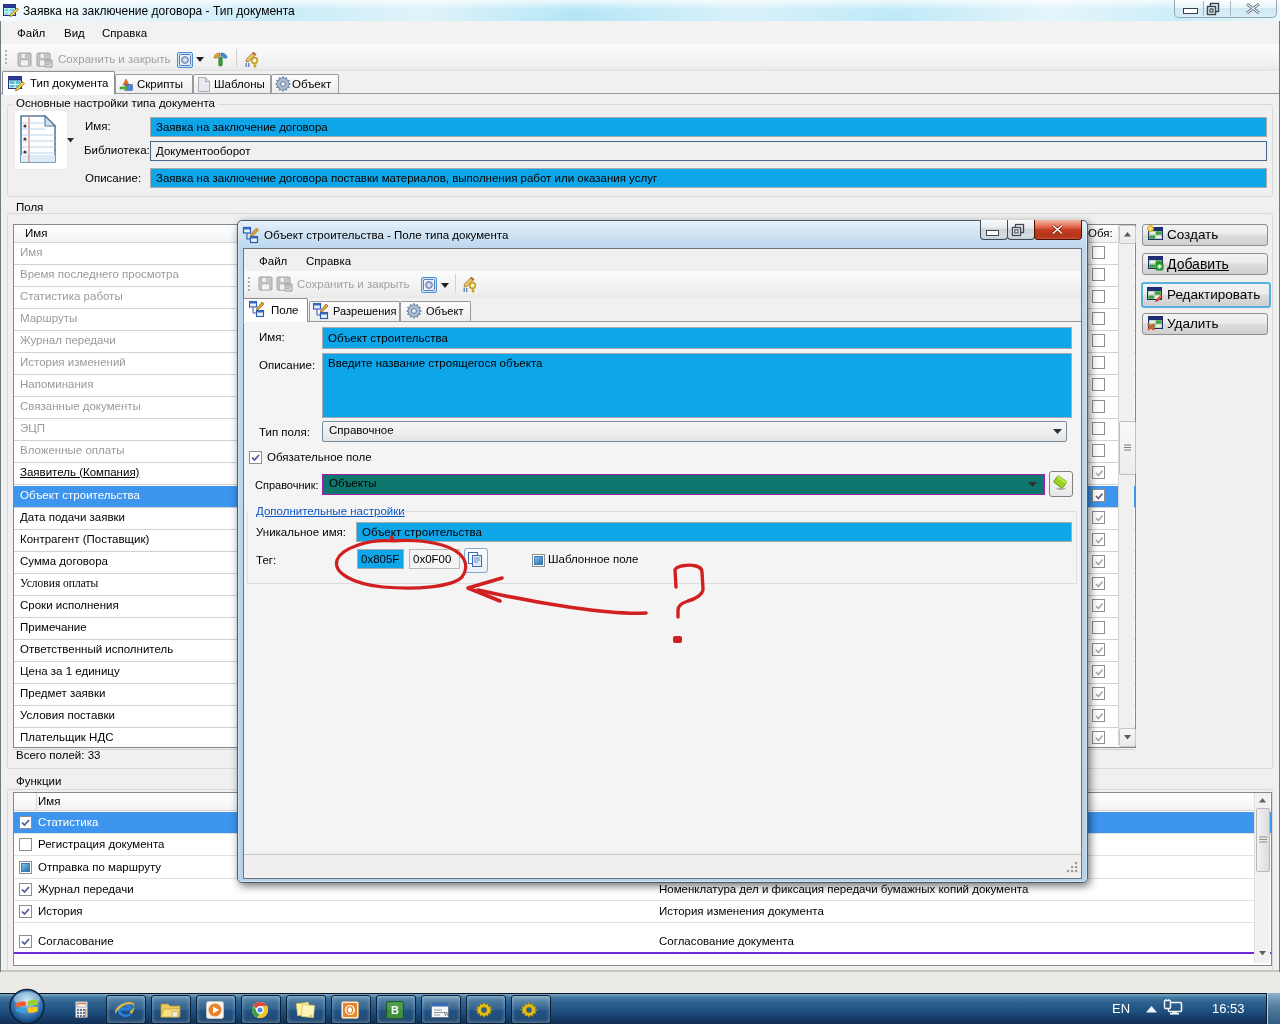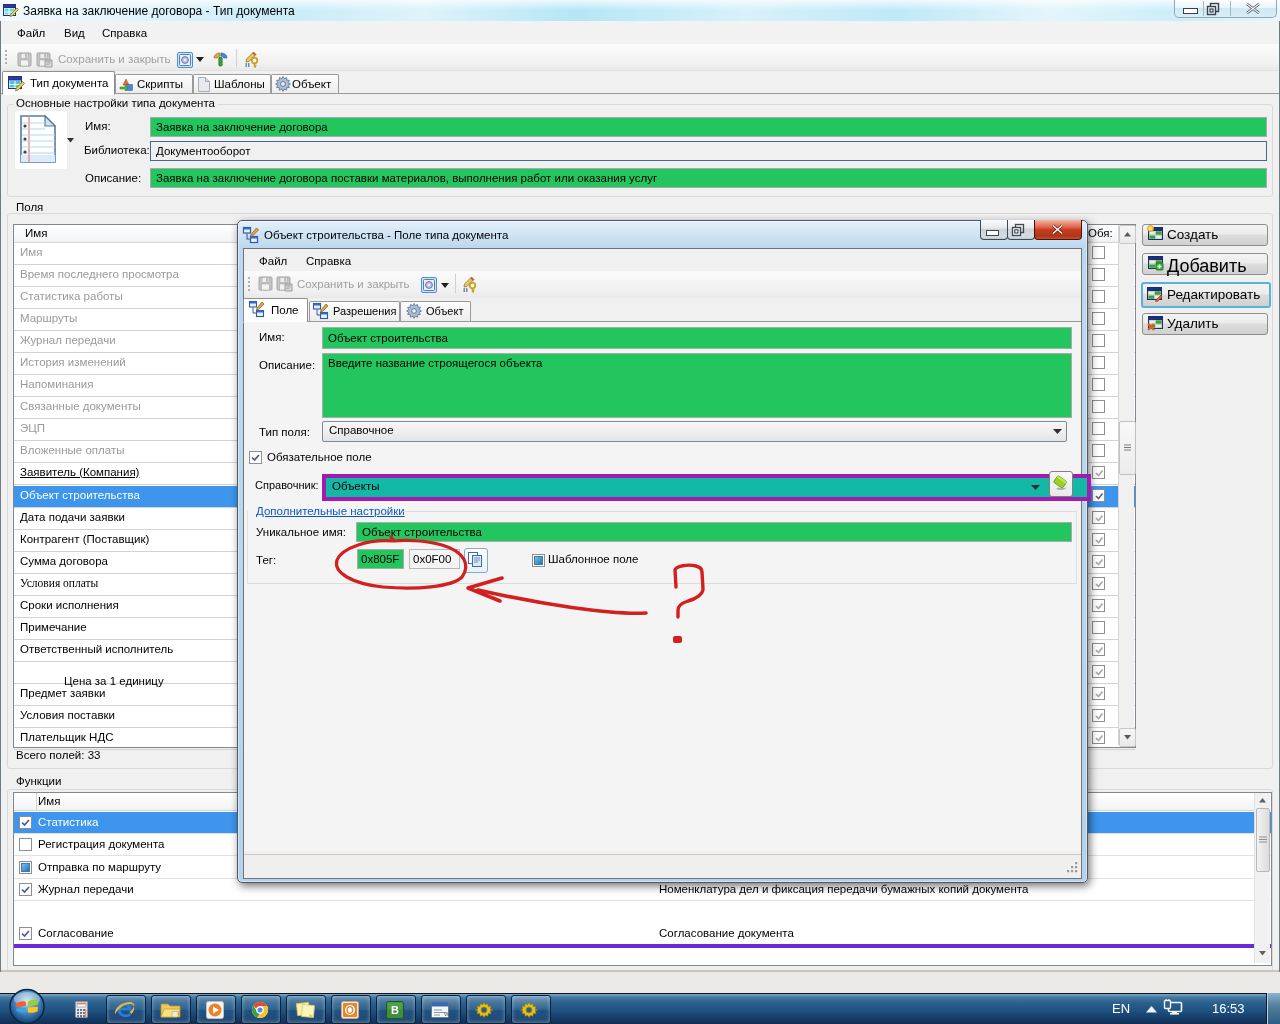--- a/index.html
+++ b/index.html
@@ -1,19 +1,19 @@
 <!DOCTYPE html>
 <html><head><meta charset="utf-8">
 <style>
 html,body{margin:0;padding:0;}
 body{width:1280px;height:1024px;overflow:hidden;position:relative;
  font-family:"Liberation Sans",sans-serif;font-size:11.5px;background:#f0f0f0;}
 .ab{position:absolute;}
 .lbl{position:absolute;white-space:nowrap;color:#000;}
-.inp{position:absolute;background:#22c55e;border:1px solid #ababab;white-space:nowrap;
+.inp{position:absolute;background:#0ea5e9;border:1px solid #ababab;white-space:nowrap;
  padding-left:5px;color:#000;}
 .gb{position:absolute;border:1px solid #d9d9d9;border-radius:3px;}
 .gblbl{position:absolute;background:#f0f0f0;padding:0 3px;white-space:nowrap;}
 .row{position:absolute;left:0;right:0;border-bottom:1px solid #d2d2d2;white-space:nowrap;}
 .cb{position:absolute;width:11px;height:11px;background:#fff;border:1px solid #8e8e8e;}
 svg{position:absolute;overflow:visible;}
 </style></head><body>
 
 <div class="ab" style="left:0;top:0;width:1280px;height:21px;
  background:linear-gradient(90deg,#f2fafd 0%,#e2f4fb 10%,#c8ecf8 22%,#dff3fa 33%,#b5e6f6 45%,#d8f1fa 58%,#bfe9f7 70%,#e4f5fb 82%,#cceef9 92%,#e8f7fc 100%);
@@ -282,21 +282,21 @@
 <div class="row" style="top:415px;height:21px;">
       <div class="lbl" style="left:6px;top:3px;color:#000;">Ответственный исполнитель</div>
       <div class="ab" style="left:1071px;top:0;width:1px;height:21px;background:#d8d8d8;"></div>
       <div class="cb" style="left:1078px;top:3px;background:#fff;">
         <svg class="ab" style="left:1px;top:1px;width:10px;height:10px">
           <path d="M2 5 L4.5 7.5 L8.5 2.5" stroke="#a8a8a8" stroke-width="1.6" fill="none"></path>
         </svg>
       </div>
     </div>
 <div class="row" style="top:437px;height:21px;">
-      <div class="lbl" style="left:6px;top:13px;color:#000;margin-left:44px;">Цена за 1 единицу</div>
+      <div class="lbl" style="left:6px;top:3px;color:#000;">Цена за 1 единицу</div>
       <div class="ab" style="left:1071px;top:0;width:1px;height:21px;background:#d8d8d8;"></div>
       <div class="cb" style="left:1078px;top:3px;background:#fff;">
         <svg class="ab" style="left:1px;top:1px;width:10px;height:10px">
           <path d="M2 5 L4.5 7.5 L8.5 2.5" stroke="#a8a8a8" stroke-width="1.6" fill="none"></path>
         </svg>
       </div>
     </div>
 <div class="row" style="top:459px;height:21px;">
       <div class="lbl" style="left:6px;top:3px;color:#000;">Предмет заявки</div>
       <div class="ab" style="left:1071px;top:0;width:1px;height:21px;background:#d8d8d8;"></div>
@@ -362,21 +362,21 @@
     <svg style="left:4px;top:0px;width:17px;height:17px">
  <rect x="1.5" y="2.5" width="14" height="12" fill="#fff" stroke="#1a2a6a"></rect>
  <rect x="1.5" y="2.5" width="14" height="3" fill="#1f2f80" stroke="#1a2a6a"></rect>
  <rect x="2.2" y="6.2" width="6" height="3.6" fill="#e8f0e8" stroke="#9ab49a" stroke-width="0.5"></rect>
  <rect x="8.8" y="6.2" width="6" height="3.6" fill="#3f9e3f"></rect>
  <rect x="2.2" y="10.4" width="6" height="3.4" fill="#3f9e3f"></rect>
  <rect x="8.8" y="10.4" width="6" height="3.4" fill="#e8f0e8" stroke="#9ab49a" stroke-width="0.5"></rect>
  <rect x="9" y="9" width="7" height="7" rx="1" fill="#3fae3f" stroke="#1a7a1a"></rect>
       <path d="M12.5 10.5 V14.5 M10.5 12.5 H14.5" stroke="#fff" stroke-width="1.4"></path>
 </svg>
-    <div class="lbl" style="left:24px;top:2px;font-size:18px;">Добавить</div>
+    <div class="lbl" style="left:24px;top:2px;font-size:14px;text-decoration:underline;">Добавить</div>
   </div>
 <div class="ab" style="left:1141px;top:282px;width:126px;height:22px;border:2px solid #59b2dd;border-radius:3px;background:linear-gradient(180deg,#f4f4f4,#ebebeb 45%,#dddddd 50%,#d0d0d0);">
     <svg style="left:3px;top:1px;width:17px;height:17px">
  <rect x="1.5" y="2.5" width="14" height="12" fill="#fff" stroke="#1a2a6a"></rect>
  <rect x="1.5" y="2.5" width="14" height="3" fill="#1f2f80" stroke="#1a2a6a"></rect>
  <rect x="2.2" y="6.2" width="6" height="3.6" fill="#e8f0e8" stroke="#9ab49a" stroke-width="0.5"></rect>
  <rect x="8.8" y="6.2" width="6" height="3.6" fill="#3f9e3f"></rect>
  <rect x="2.2" y="10.4" width="6" height="3.4" fill="#3f9e3f"></rect>
  <rect x="8.8" y="10.4" width="6" height="3.4" fill="#e8f0e8" stroke="#9ab49a" stroke-width="0.5"></rect>
  <path d="M10 15 L15 10 L16 12 L12 16 L9.5 16.5 Z" fill="#e85a3a" stroke="#a03a20" stroke-width="0.7"></path>
@@ -424,21 +424,30 @@
     </div>
 <div class="row" style="top:86px;height:21.3px;border-bottom:1px solid #e2e2e2;">
       <div class="cb" style="left:5px;top:4px;border:1px solid #8e8e8e;">
         <svg class="ab" style="left:0px;top:0px;width:11px;height:11px">
           <path d="M2 5.5 L4.5 8 L9 3" stroke="#4a5a9a" stroke-width="1.7" fill="none"></path>
         </svg>
       </div>
       <div class="lbl" style="left:24px;top:4px;color:#000;">Журнал передачи</div>
       <div class="lbl" style="left:645px;top:4px;color:#000;">Номенклатура дел и фиксация передачи бумажных копий документа</div>
     </div>
-<div class="row" style="top:130px;height:21.3px;border-bottom:4px solid #6d28d9;">
+<div class="row" style="top:108px;height:21.3px;border-bottom:1px solid #e2e2e2;">
+      <div class="cb" style="left:5px;top:4px;border:1px solid #8e8e8e;">
+        <svg class="ab" style="left:0px;top:0px;width:11px;height:11px">
+          <path d="M2 5.5 L4.5 8 L9 3" stroke="#4a5a9a" stroke-width="1.7" fill="none"></path>
+        </svg>
+      </div>
+      <div class="lbl" style="left:24px;top:4px;color:#000;">История</div>
+      <div class="lbl" style="left:645px;top:4px;color:#000;">История изменения документа</div>
+    </div>
+<div class="row" style="top:138px;height:21.3px;border-bottom:2px solid #6d28d9;">
       <div class="cb" style="left:5px;top:4px;border:1px solid #8e8e8e;">
         <svg class="ab" style="left:0px;top:0px;width:11px;height:11px">
           <path d="M2 5.5 L4.5 8 L9 3" stroke="#4a5a9a" stroke-width="1.7" fill="none"></path>
         </svg>
       </div>
       <div class="lbl" style="left:24px;top:4px;color:#000;">Согласование</div>
       <div class="lbl" style="left:645px;top:4px;color:#000;">Согласование документа</div>
     </div>
 
  <div class="ab" style="left:1240px;top:0;width:15px;height:170px;background:#f2f1f1;border-left:1px solid #e0e0e0;">
@@ -713,21 +722,21 @@
       <path d="M0 0 L9 0 L4.5 5 Z" fill="#303030"></path>
     </svg>
 </div>
 <div class="cb" style="left:249px;top:451px;">
  <svg class="ab" style="left:0px;top:0px;width:11px;height:11px">
       <path d="M2 5.5 L4.5 8 L9 3" stroke="#4a5a9a" stroke-width="1.7" fill="none"></path>
     </svg>
 </div>
 <div class="lbl" style="left:267px;top:451px;">Обязательное поле</div>
 <div class="lbl" style="left:255px;top:479px;font-size:11px;">Справочник:</div>
-<div class="ab" style="left:322px;top:474px;width:721px;height:19px;border:4px solid #a21caf;background:#14b8a6;padding-left:40px;">
+<div class="ab" style="left:322px;top:474px;width:721px;height:19px;border:1px solid #a21caf;background:#0f766e;">
  <div class="lbl" style="left:6px;top:2px;">Объекты</div>
  <svg style="left:705px;top:7px;width:9px;height:6px">
       <path d="M0 0 L9 0 L4.5 5 Z" fill="#303030"></path>
     </svg>
 </div>
 <div class="ab" style="left:1049px;top:471px;width:22px;height:24px;border:1px solid #808080;border-radius:3px;background:linear-gradient(180deg,#f8f8f8,#e8e8e8);">
  <svg style="left:2px;top:3px;width:17px;height:18px">
   <g transform="rotate(35 8 8)">
    <rect x="2" y="3" width="11" height="8" rx="1" fill="#9ad31f" stroke="#5a8a10" stroke-width="0.8"></rect>
    <rect x="2" y="3" width="11" height="2.4" fill="#b8e84a"></rect>

